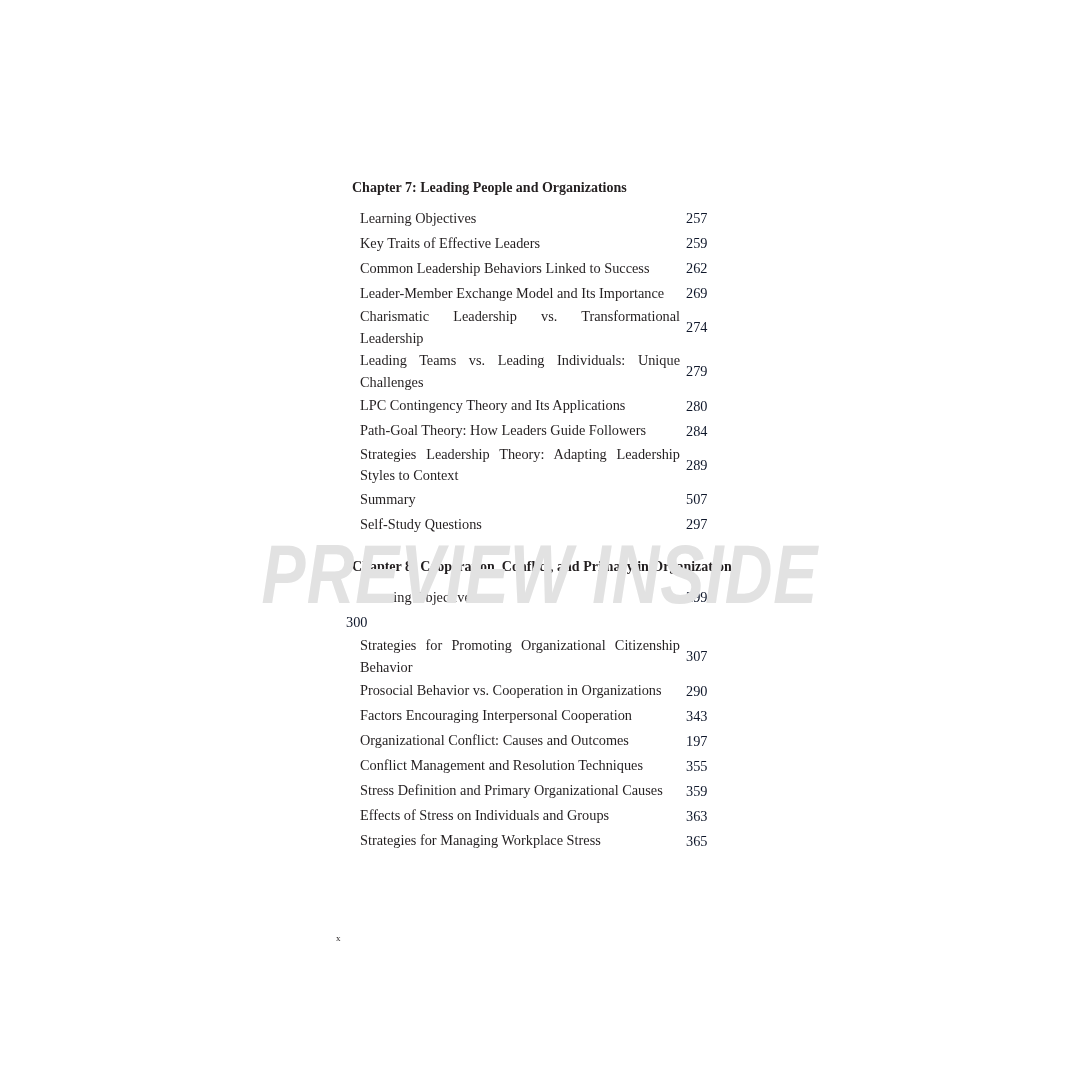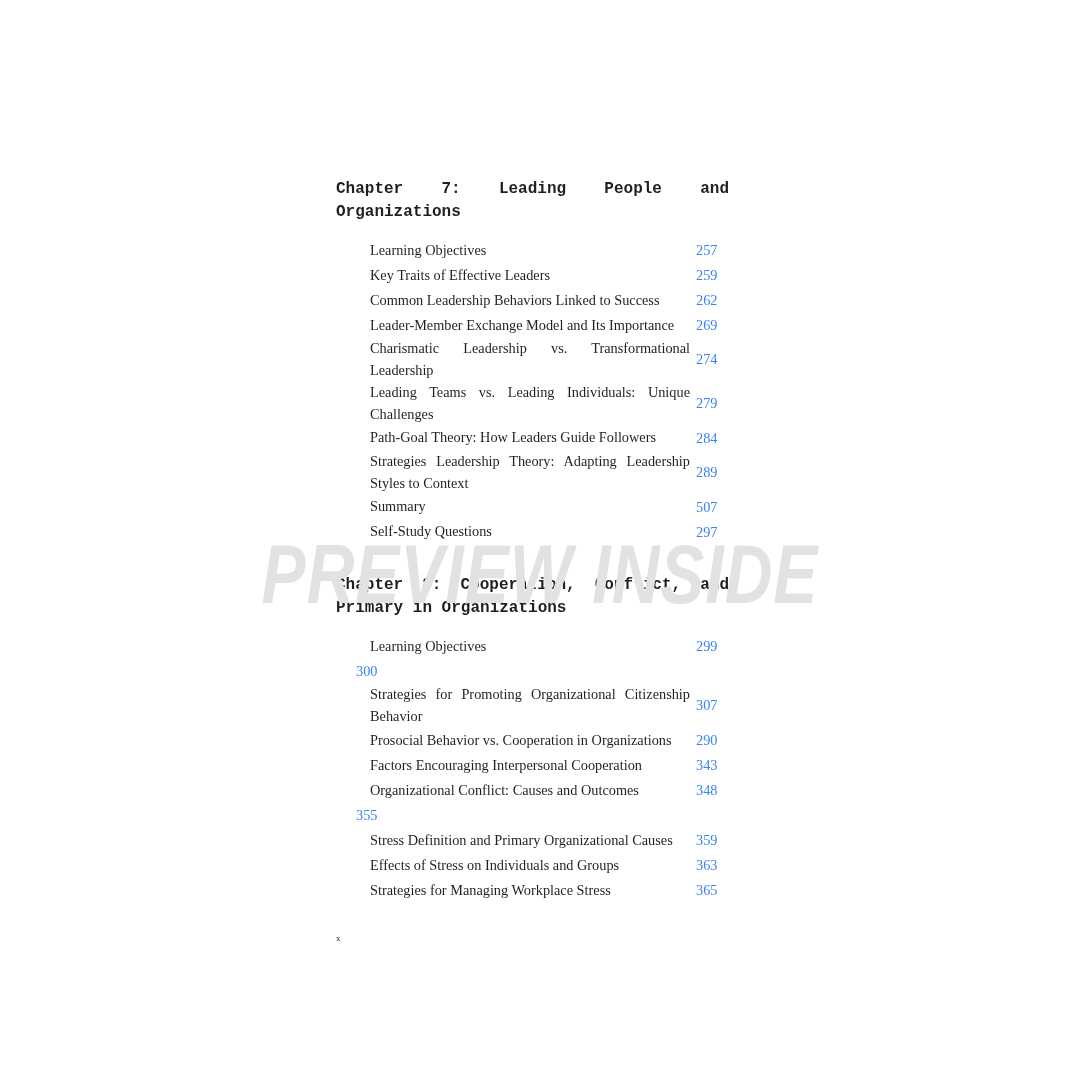--- a/index.html
+++ b/index.html
@@ -26,37 +26,37 @@
   }
 
   .toc-block {
     position: absolute;
     left: 336px;
     top: 178px;
     width: 400px;
   }
 
   .chapter-heading {
-    font-family: Liberation Mono, monospace;
+    font-family: Liberation Serif, serif;
     font-weight: bold;
-    font-size: 16px;
+    font-size: 14px;
     line-height: 1.45;
     color: #231f20;
     text-align: justify;
-    margin: 0 0 8px 0;
+    margin: 0 0 8px 16px;
     width: 393px;
   }
 
   .chapter-heading.justified {
     text-align: justify;
     text-align-last: left;
   }
 
   .entries {
-    margin: 14px;
+    margin: 4px;
     padding: 0;
     list-style: none;
     width: 393px;
   }
 
   .entry {
     display: flex;
     align-items: center;
     margin: 0 0 1px 0;
     min-height: 24px;
@@ -76,21 +76,21 @@
 
   .entry-title.just {
     text-align: justify;
     text-align-last: left;
   }
 
   .entry-page {
     flex: 1 1 auto;
     text-align: left;
     font-size: 14.3px;
-    color: #3b82f6;
+    color: #0f172a;
     padding-left: 6px;
   }
 
   .gap {
     height: 16px;
   }
 
   .folio {
     position: absolute;
     left: 336px;
@@ -148,20 +148,24 @@
       </li>
       <li class="entry">
         <span class="entry-title just">Charismatic Leadership vs. Transformational Leadership</span>
         <span class="entry-page">274</span>
       </li>
       <li class="entry">
         <span class="entry-title just">Leading Teams vs. Leading Individuals: Unique Challenges</span>
         <span class="entry-page">279</span>
       </li>
       <li class="entry">
+        <span class="entry-title">LPC Contingency Theory and Its Applications</span>
+        <span class="entry-page">280</span>
+      </li>
+      <li class="entry">
         <span class="entry-title">Path-Goal Theory: How Leaders Guide Followers</span>
         <span class="entry-page">284</span>
       </li>
       <li class="entry">
         <span class="entry-title just">Strategies Leadership Theory: Adapting Leadership Styles to Context</span>
         <span class="entry-page">289</span>
       </li>
       <li class="entry">
         <span class="entry-title">Summary</span>
         <span class="entry-page">507</span>
@@ -191,23 +195,24 @@
       <li class="entry">
         <span class="entry-title">Prosocial Behavior vs. Cooperation in Organizations</span>
         <span class="entry-page">290</span>
       </li>
       <li class="entry">
         <span class="entry-title">Factors Encouraging Interpersonal Cooperation</span>
         <span class="entry-page">343</span>
       </li>
       <li class="entry">
         <span class="entry-title">Organizational Conflict: Causes and Outcomes</span>
-        <span class="entry-page">348</span>
-      </li>
-      <li class="entry">
+        <span class="entry-page">197</span>
+      </li>
+      <li class="entry">
+        <span class="entry-title">Conflict Management and Resolution Techniques</span>
         <span class="entry-page">355</span>
       </li>
       <li class="entry">
         <span class="entry-title">Stress Definition and Primary Organizational Causes</span>
         <span class="entry-page">359</span>
       </li>
       <li class="entry">
         <span class="entry-title">Effects of Stress on Individuals and Groups</span>
         <span class="entry-page">363</span>
       </li>

